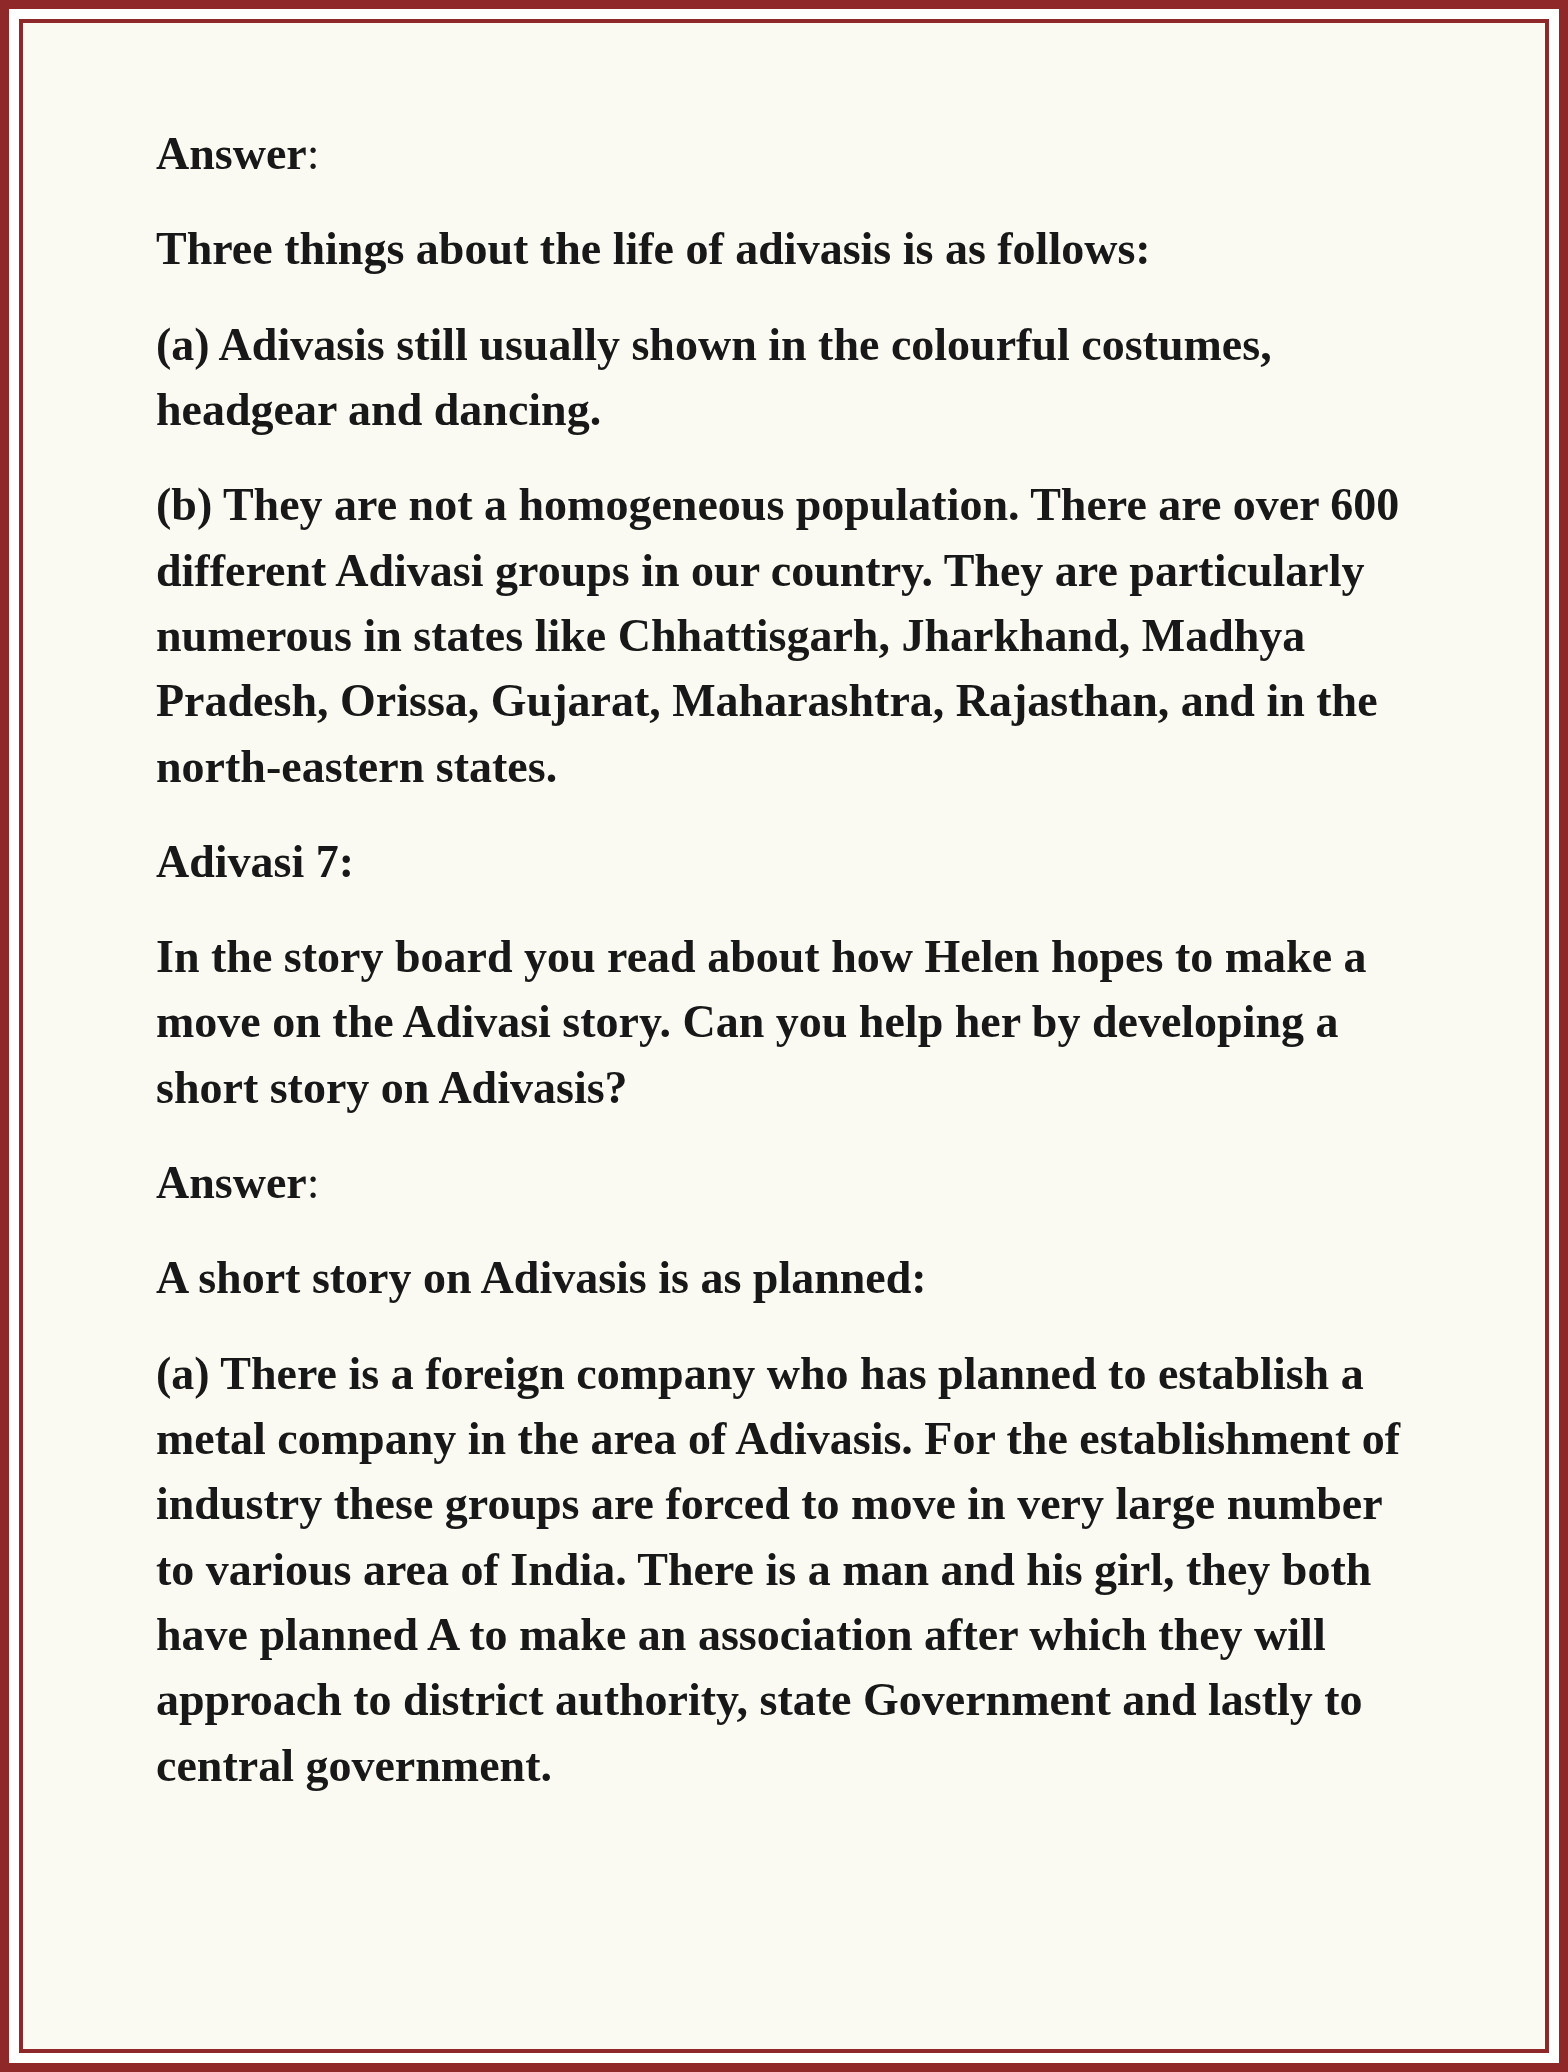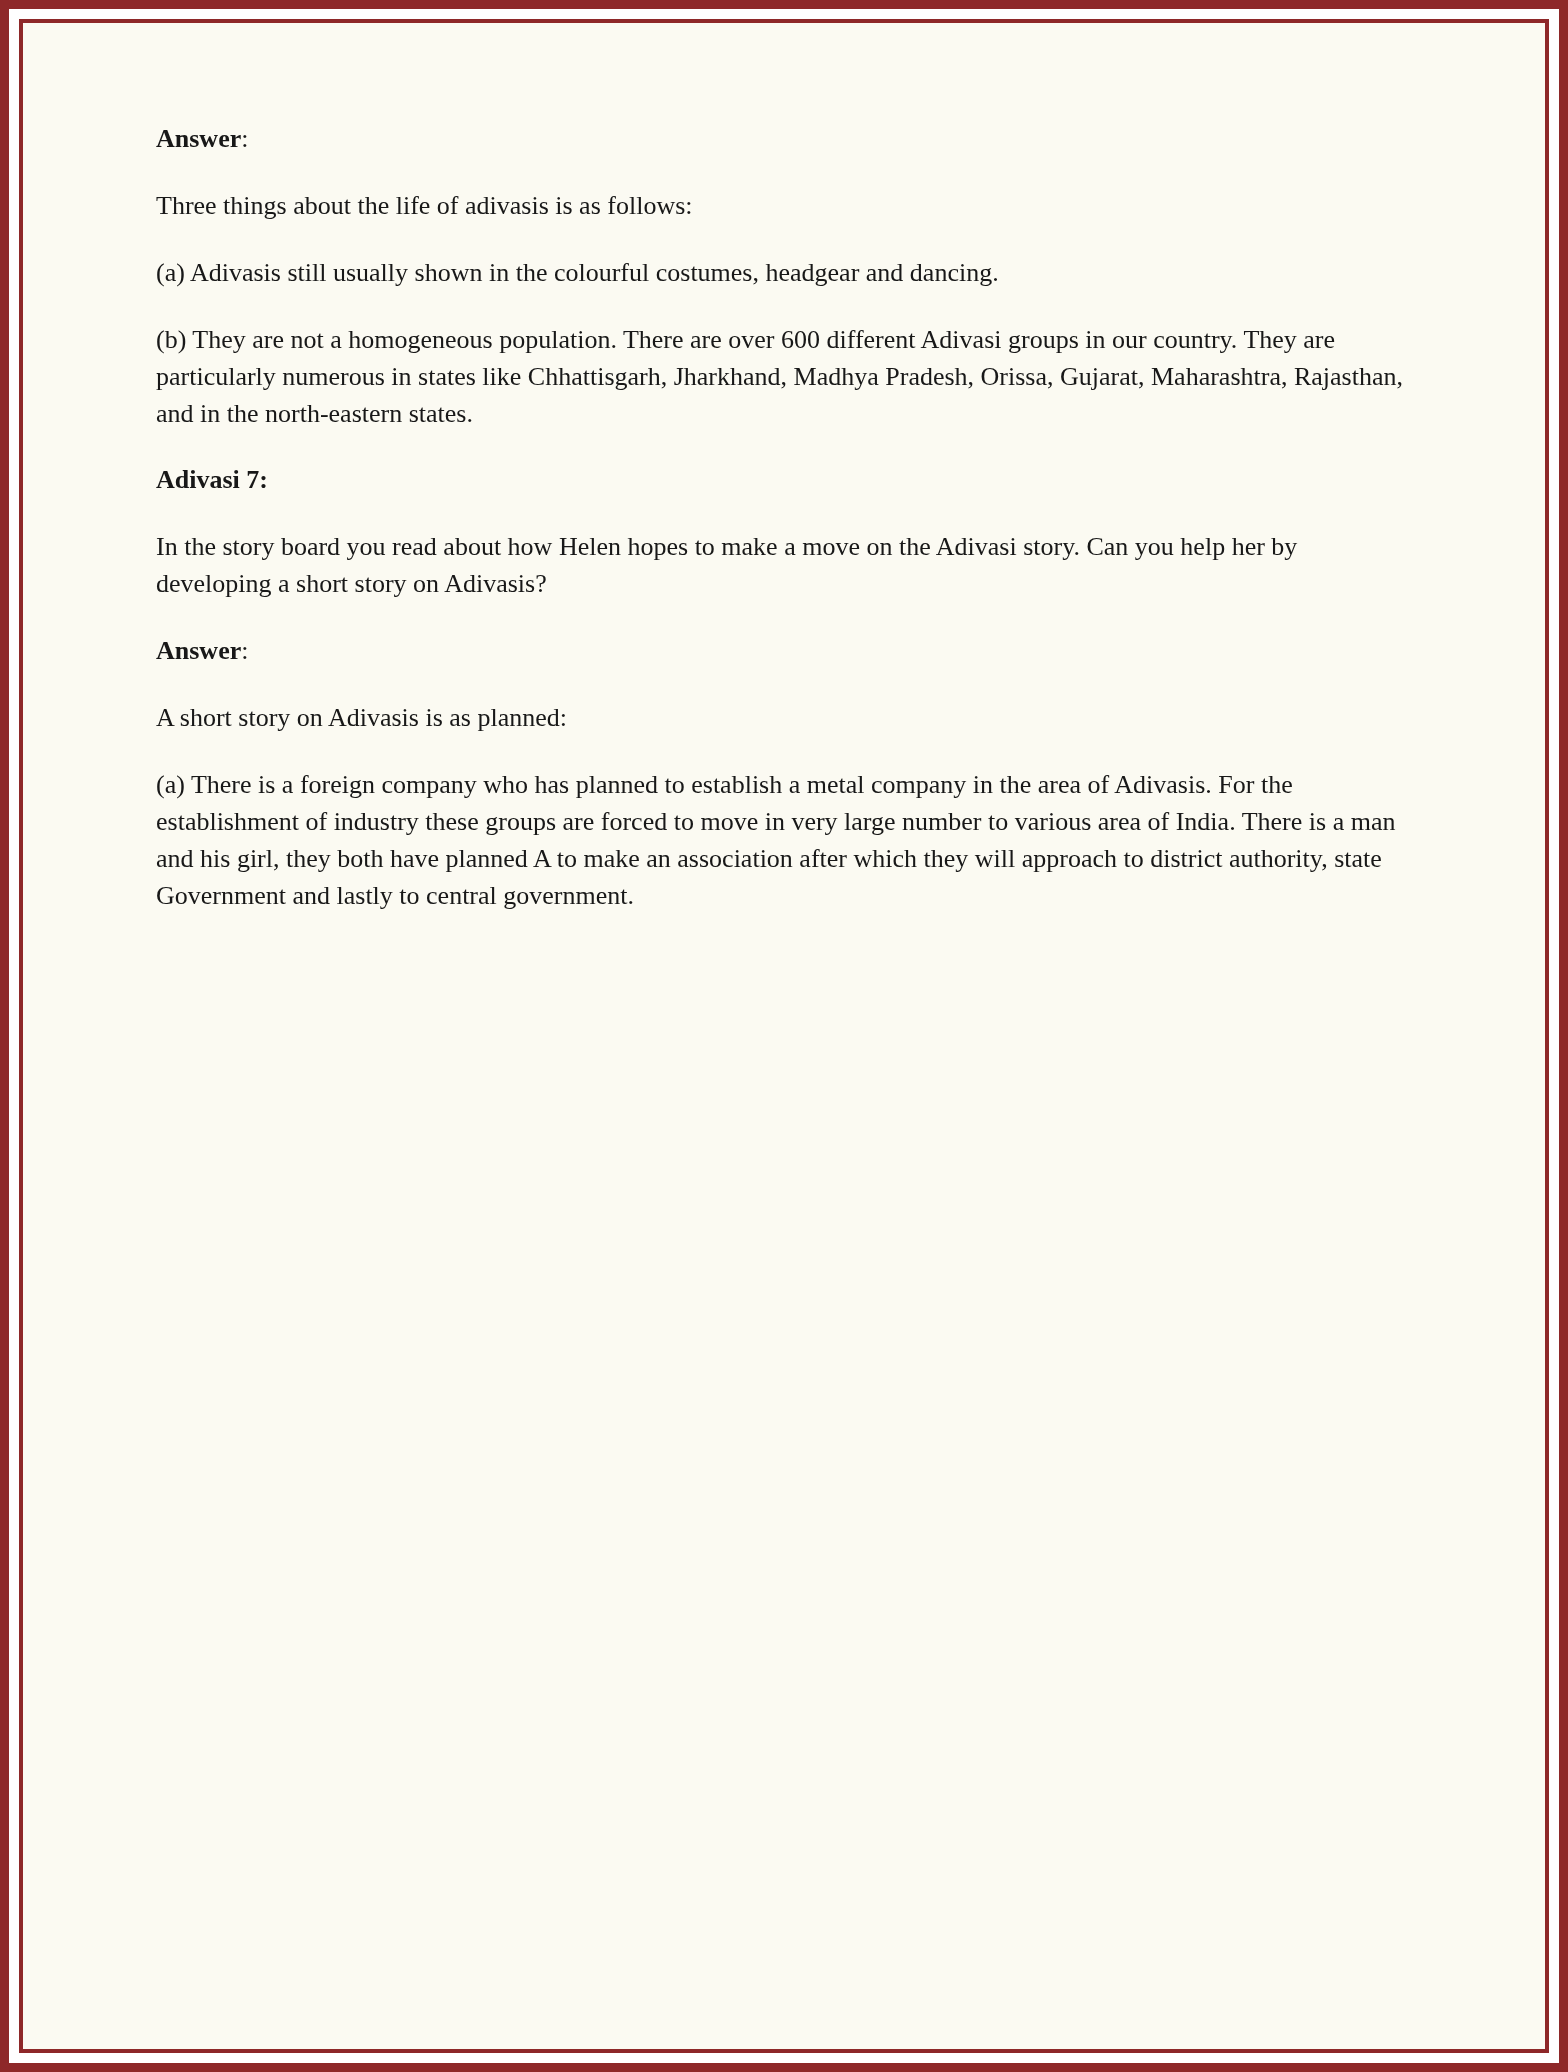--- a/index.html
+++ b/index.html
@@ -20,27 +20,28 @@
     box-sizing: border-box;
     width: 100%;
     height: 100%;
     border: 4px solid #8e2829;
     background: #fbfaf2;
     padding: 98px 130px 0 133px;
     overflow: hidden;
   }
   .doc {
     font-family: "Liberation Serif", "DejaVu Serif", serif;
-    font-size: 26px;
+    font-size: 46px;
     line-height: 1.42;
     color: #181818;
     max-width: 1290px;
   }
   .doc p {
     margin: 0 0 30px 0;
+    font-weight: bold;
   }
   .doc p.heading {
     font-weight: bold;
   }
   .doc p.heading .suffix {
     font-weight: normal;
   }
 </style>
 </head>
 <body>

